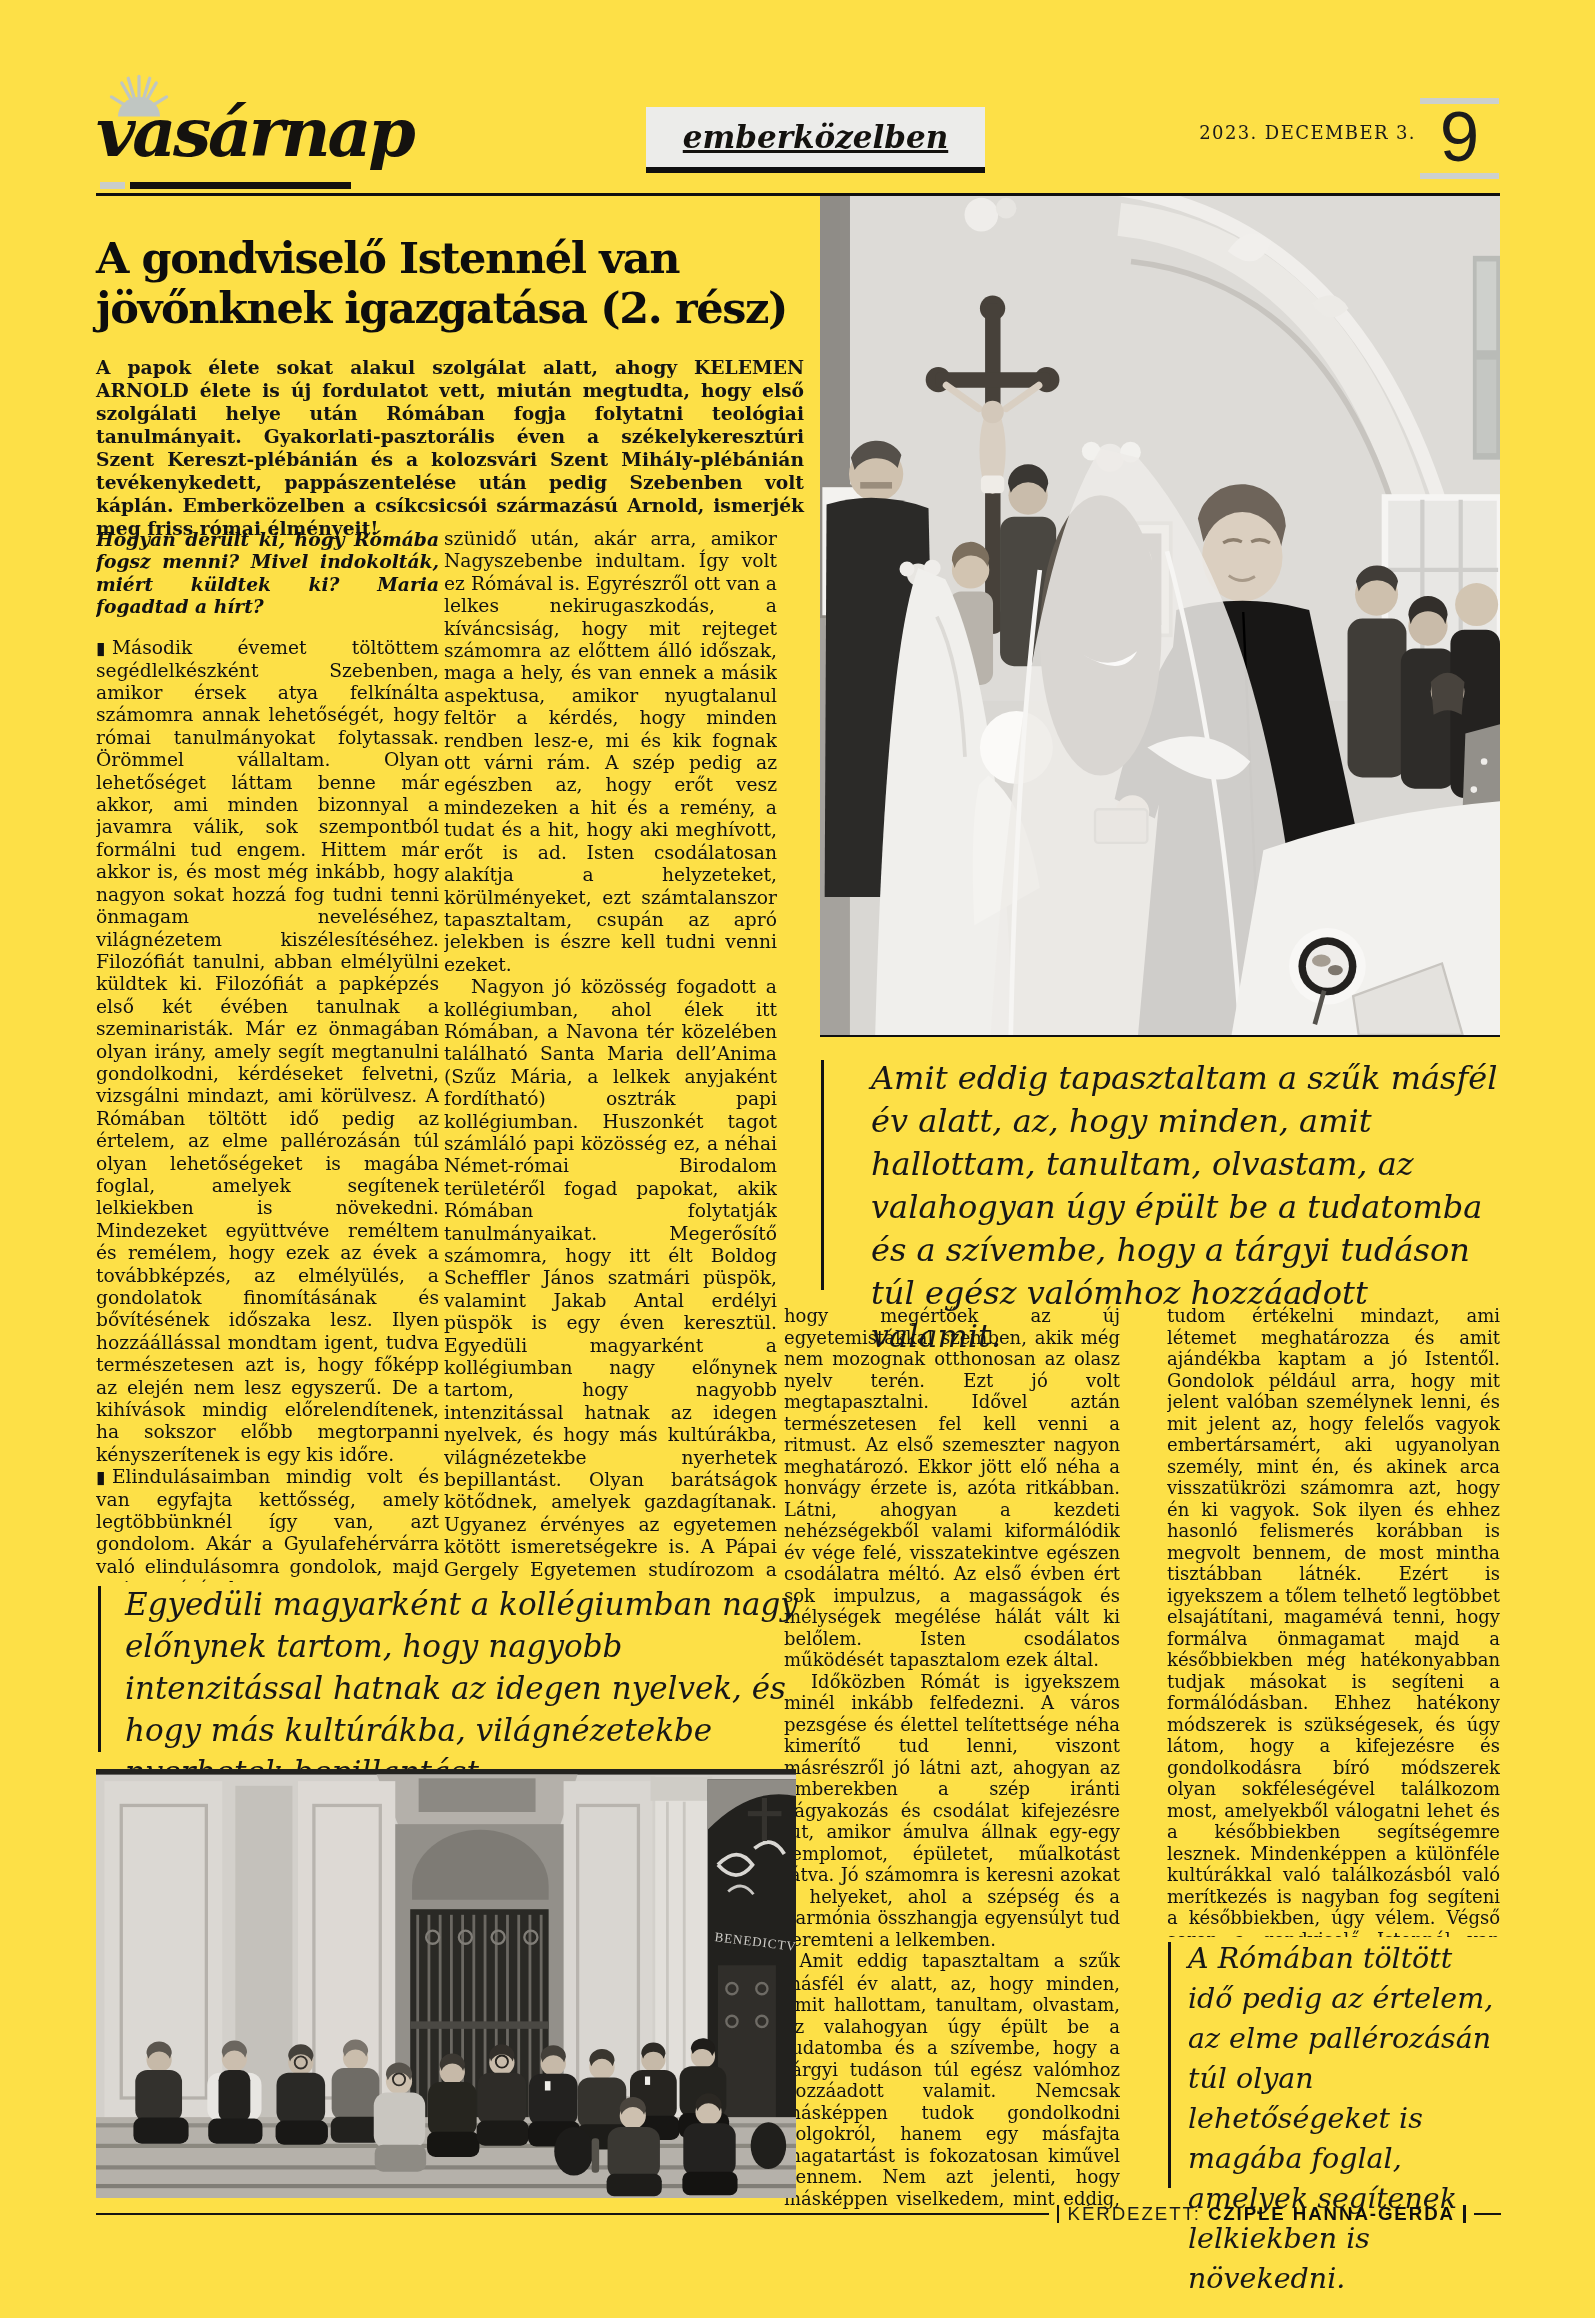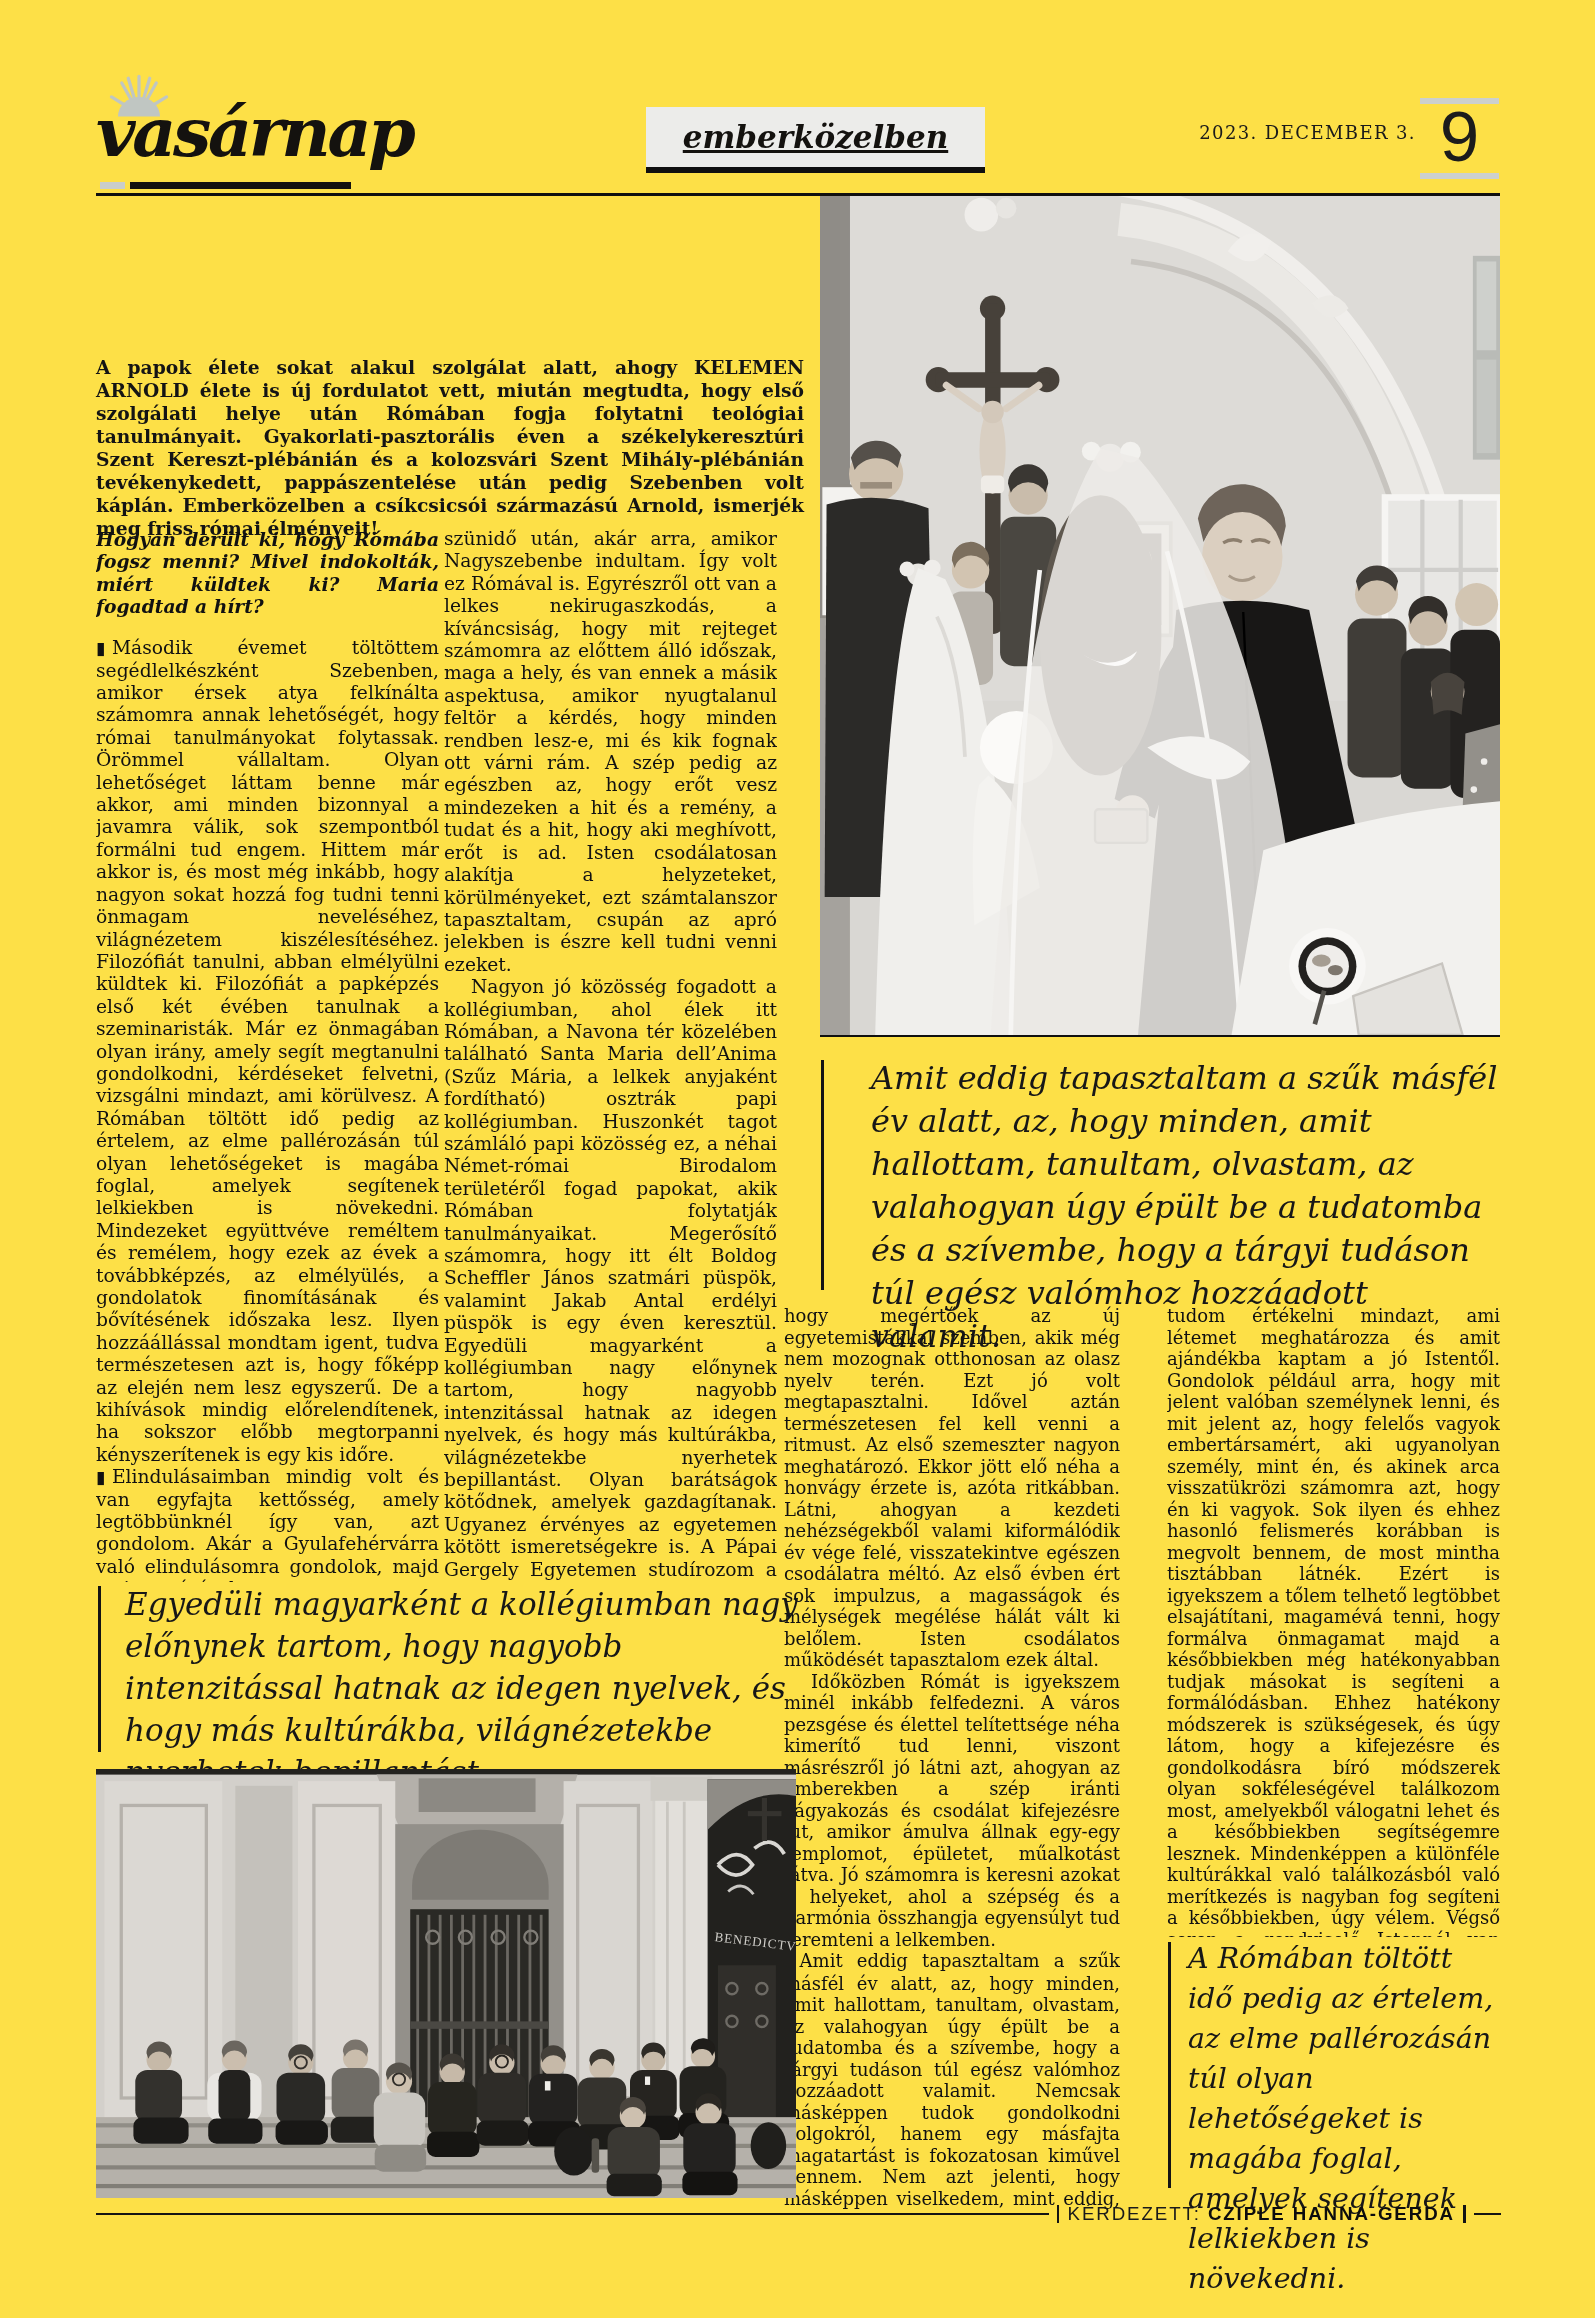--- a/index.html
+++ b/index.html
@@ -104,20 +104,21 @@
   <div class="edition-date">2023. DECEMBER 3.</div>
 
   <div class="page-number">
     <div class="bar top"></div>
     <div class="digit">9</div>
     <div class="bar bottom"></div>
   </div>
 
   <div class="top-rule"></div>
 
+  <h1 class="headline" style="margin:0;">A gondviselő Istennél van jövőnknek igazgatása (2. rész)</h1>
   <div class="lead">A papok élete sokat alakul szolgálat alatt, ahogy KELEMEN ARNOLD élete is új fordulatot vett, miután megtudta, hogy első szolgálati helye után Rómában fogja folytatni teológiai tanulmányait. Gyakorlati-pasztorális éven a székelykeresztúri Szent Kereszt-plébánián és a kolozsvári Szent Mihály-plébánián tevékenykedett, pappászentelése után pedig Szebenben volt káplán. Emberközelben a csíkcsicsói származású Arnold, ismerjék meg friss római élményeit!</div>
 
   <div class="photo photo1">
     <svg viewBox="0 0 1454 1795" preserveAspectRatio="none">
       <rect width="1454" height="1795" fill="#d9d7d3"></rect>
       <rect width="1454" height="1080" fill="#dddbd7"></rect>
       <rect width="64" height="1795" fill="#a5a29d"></rect>
       <rect width="64" height="860" fill="#8f8c87"></rect>
 
       <path d="M600,-20 Q1150,40 1345,720" stroke="#f0eeeb" stroke-width="30" fill="none"></path>

